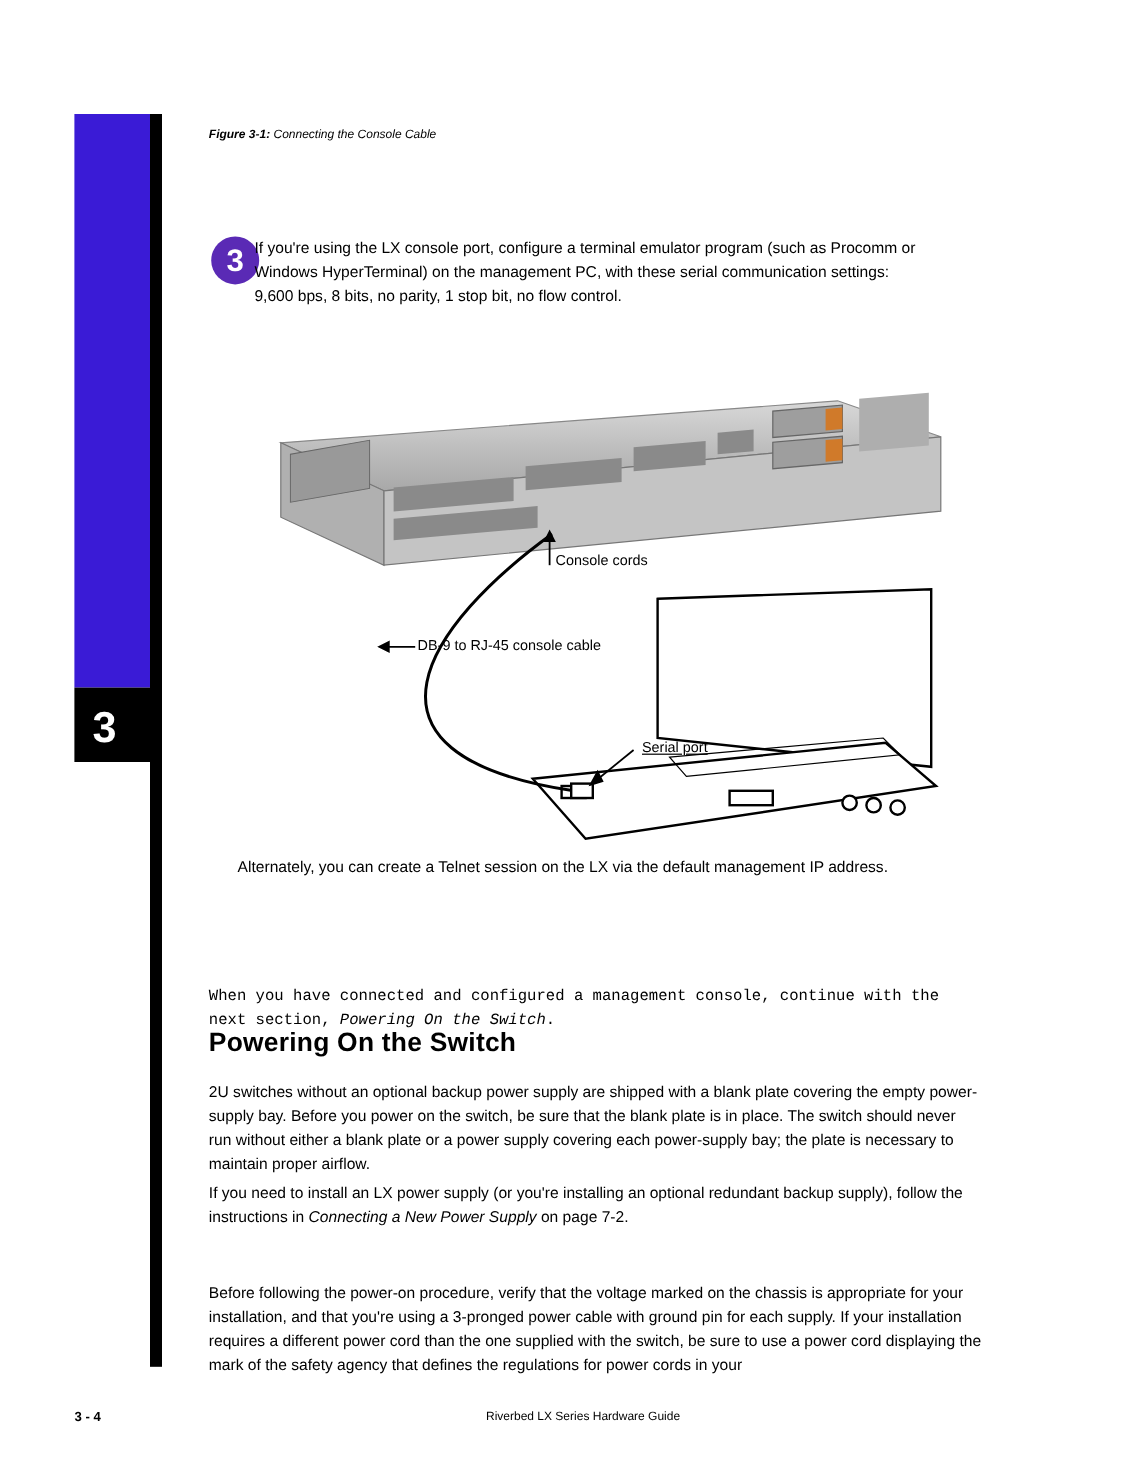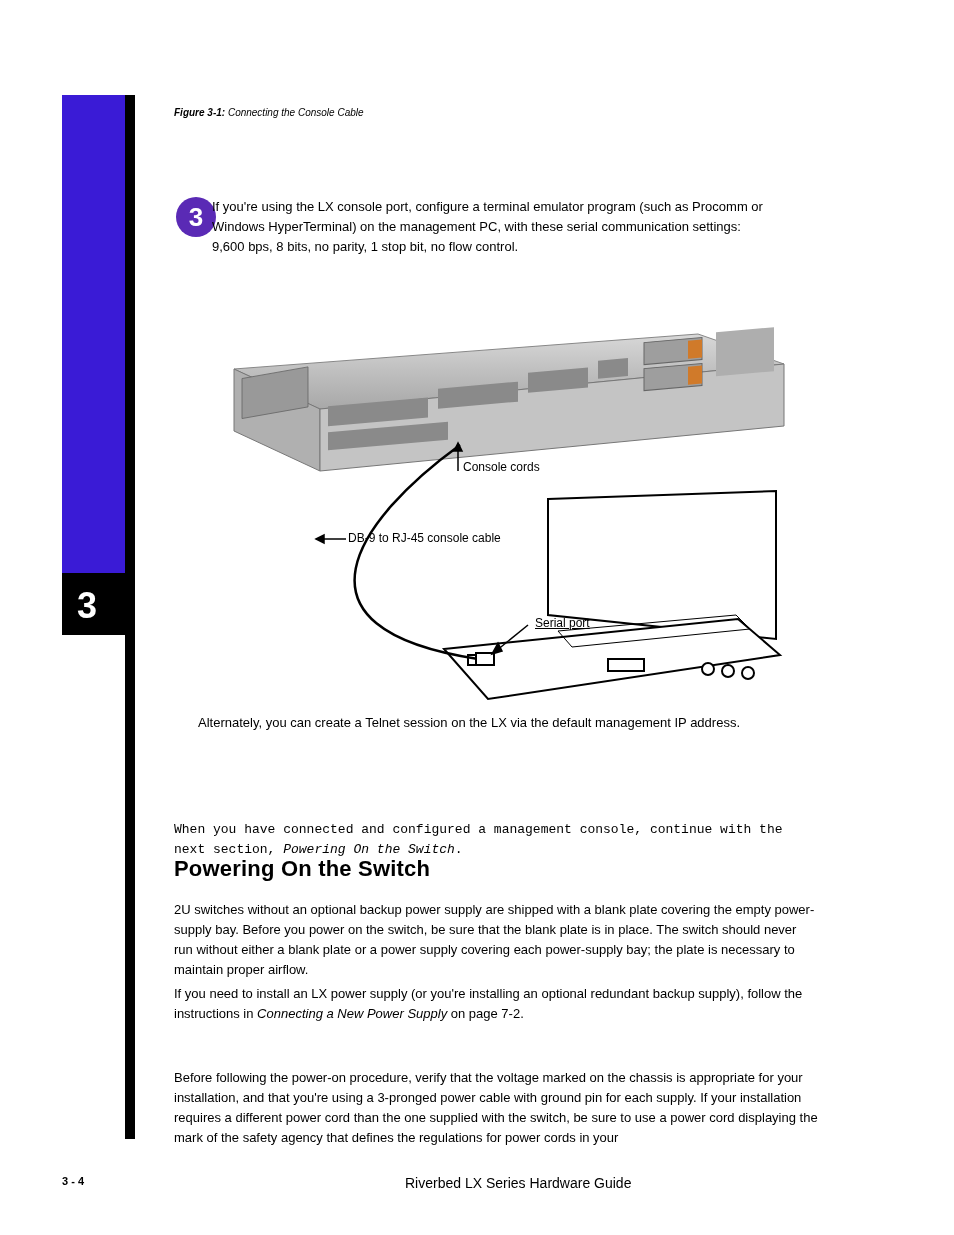--- a/index.html
+++ b/index.html
@@ -123,21 +123,21 @@
     left: 62px;
     top: 1175px;
     font-size: 11px;
     font-weight: bold;
     text-align: center;
   }
   .footer-doc {
     position: absolute;
     left: 405px;
     top: 1175px;
-    font-size: 14px;
+    font-size: 10px;
   }
   em { font-style: italic; }
 </style>
 </head>
 <body>
 
 <div class="left-bar"></div>
 <div class="left-bar-black"></div>
 <div class="chapter-num">3</div>
 <div class="black-line"></div>

